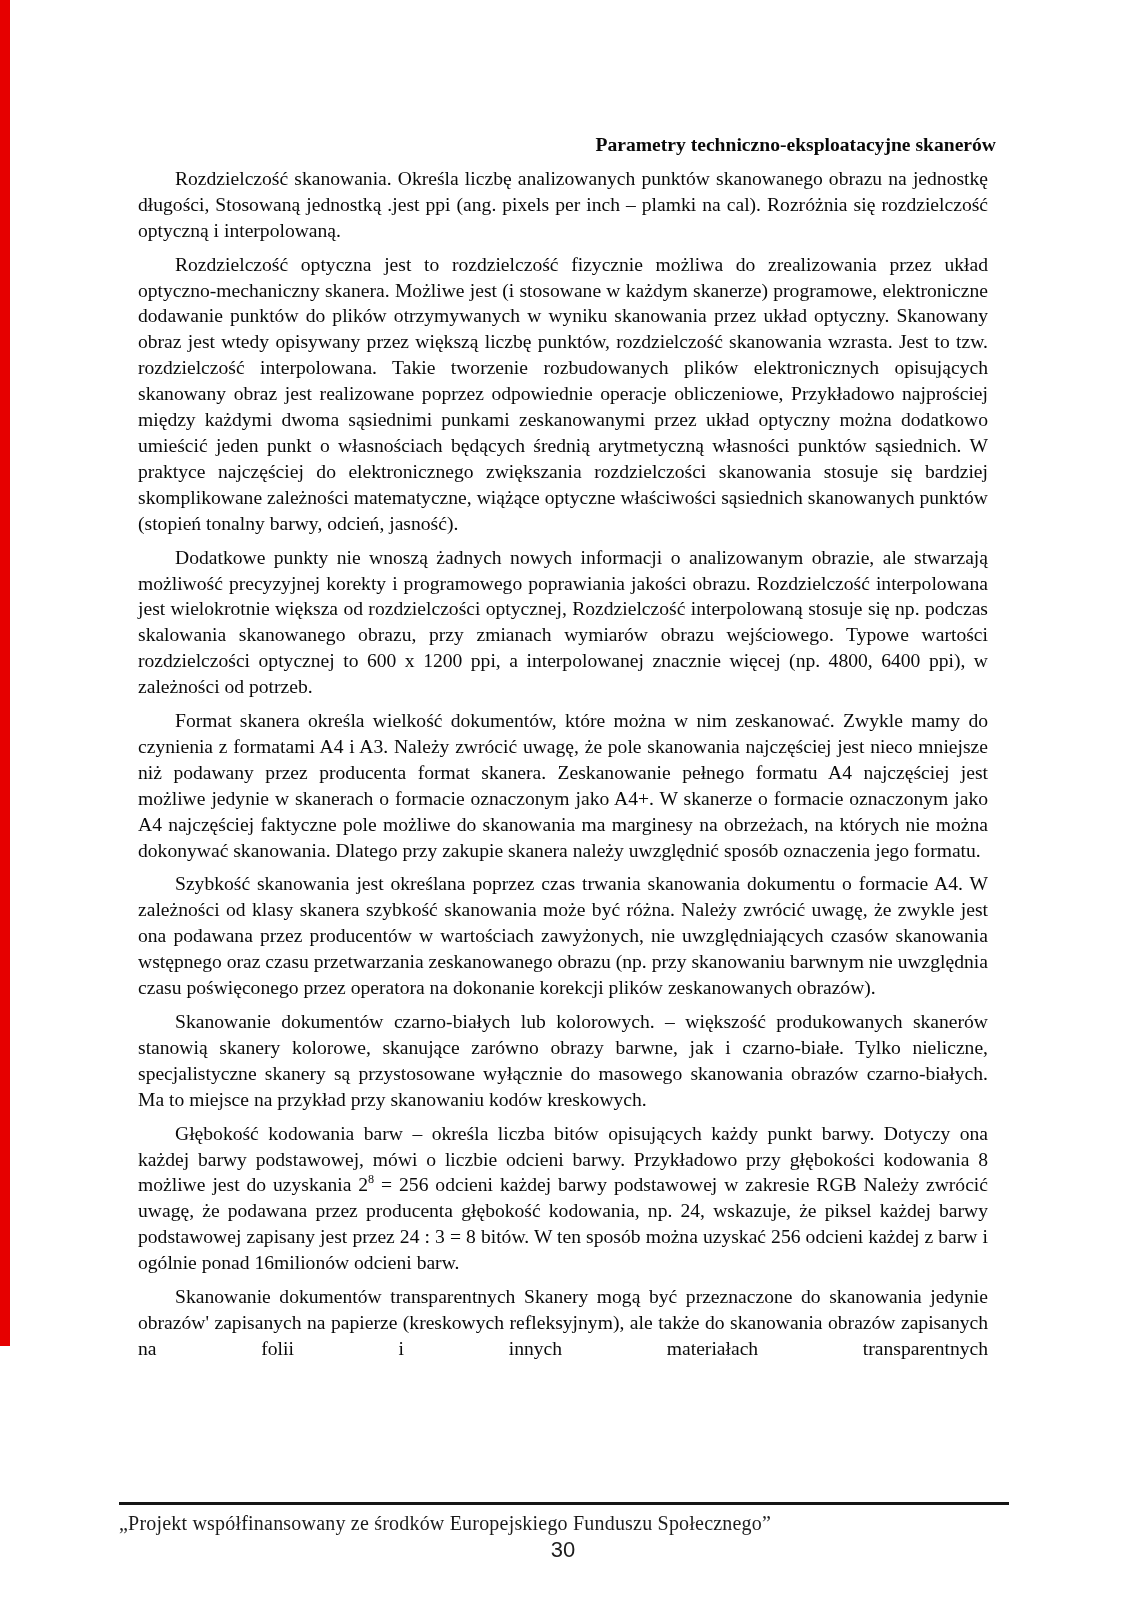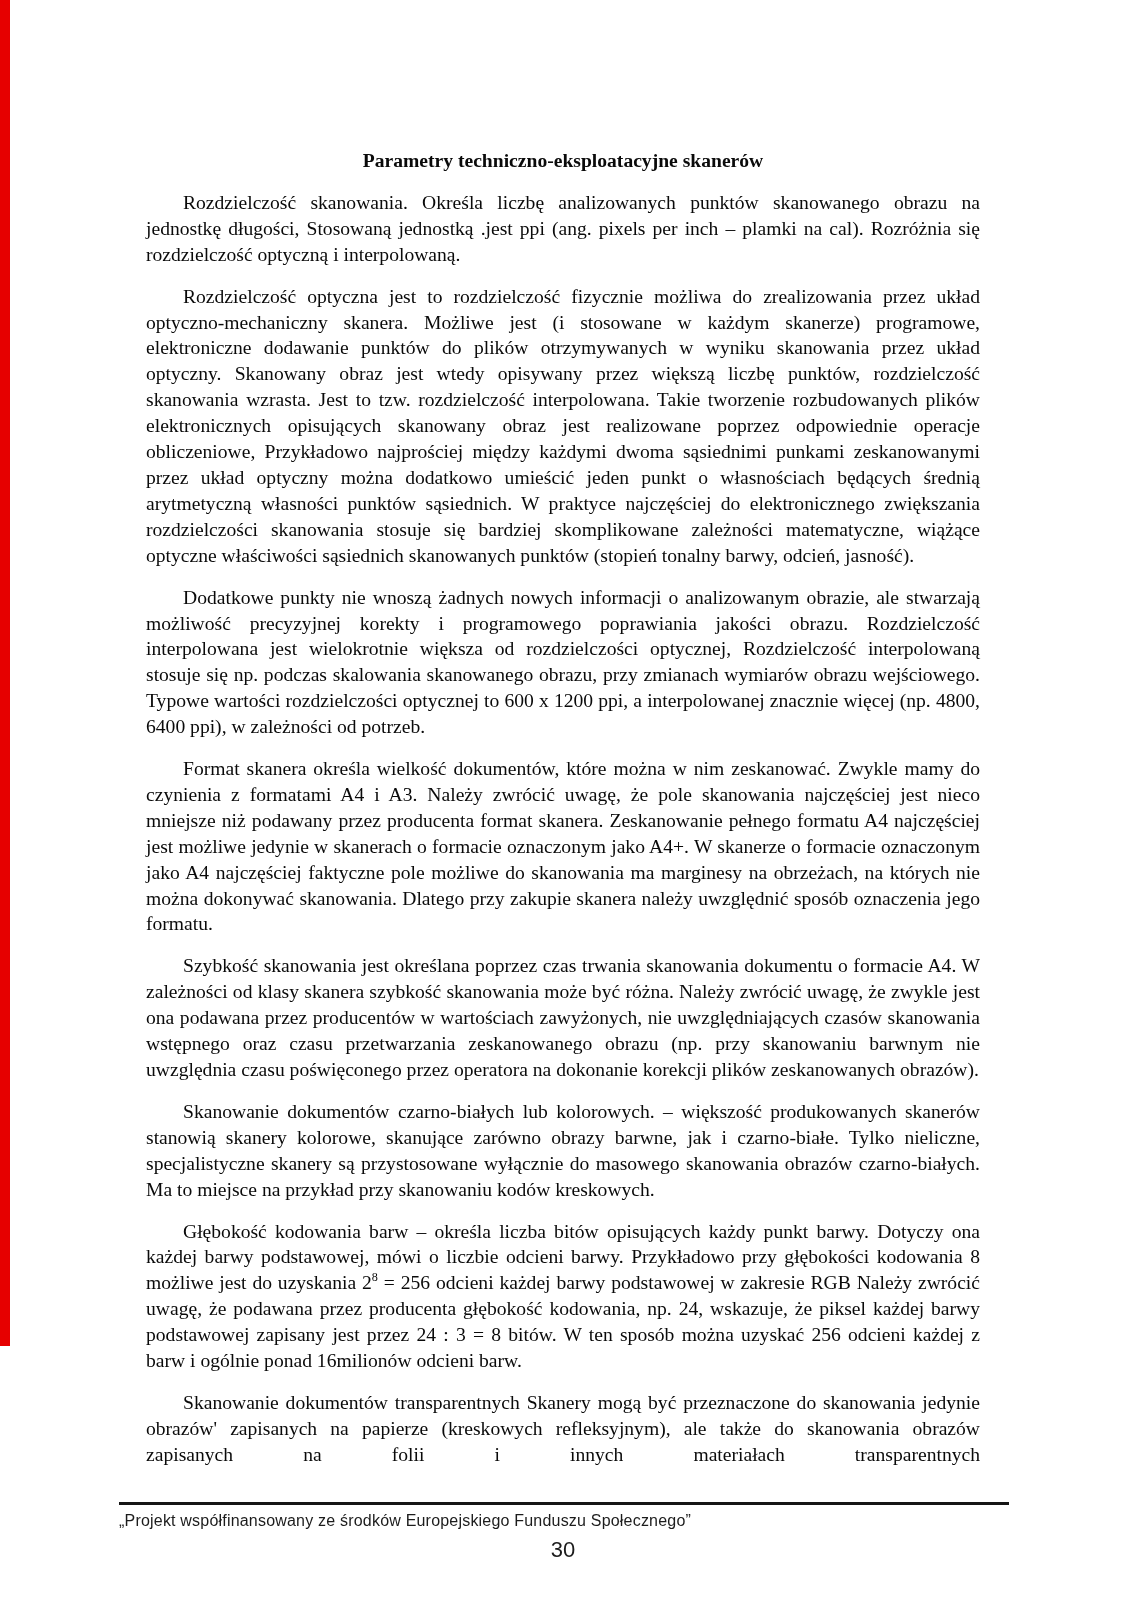--- a/index.html
+++ b/index.html
@@ -28,25 +28,25 @@
     position: absolute;
     left: 130px;
     top: 132px;
     width: 866px;
     font-size: 19.6px;
     line-height: 25.9px;
     text-align: justify;
   }
   .title {
     font-weight: bold;
-    text-align: center;
-    margin: 16px;
+    text-align: right;
+    margin: 0;
   }
   .content p {
-    margin: 16px;
+    margin: 8px;
     text-indent: 37px;
   }
   .content p.justify-last {
     text-align-last: justify;
   }
   .content sup {
     font-size: 0.62em;
     line-height: 0;
     vertical-align: super;
   }
@@ -55,22 +55,22 @@
     left: 119px;
     top: 1502px;
     width: 890px;
     height: 3px;
     background: #151515;
   }
   .footer-note {
     position: absolute;
     left: 119px;
     top: 1512px;
-    font-family: Liberation Sans, sans-serif;
-    font-size: 16px;
+    font-family: Liberation Serif, serif;
+    font-size: 20px;
     letter-spacing: 0.2px;
     color: #1c1c1c;
   }
   .page-number {
     position: absolute;
     left: 130px;
     top: 1537px;
     width: 866px;
     text-align: center;
     font-family: "Liberation Sans", "DejaVu Sans", sans-serif;

